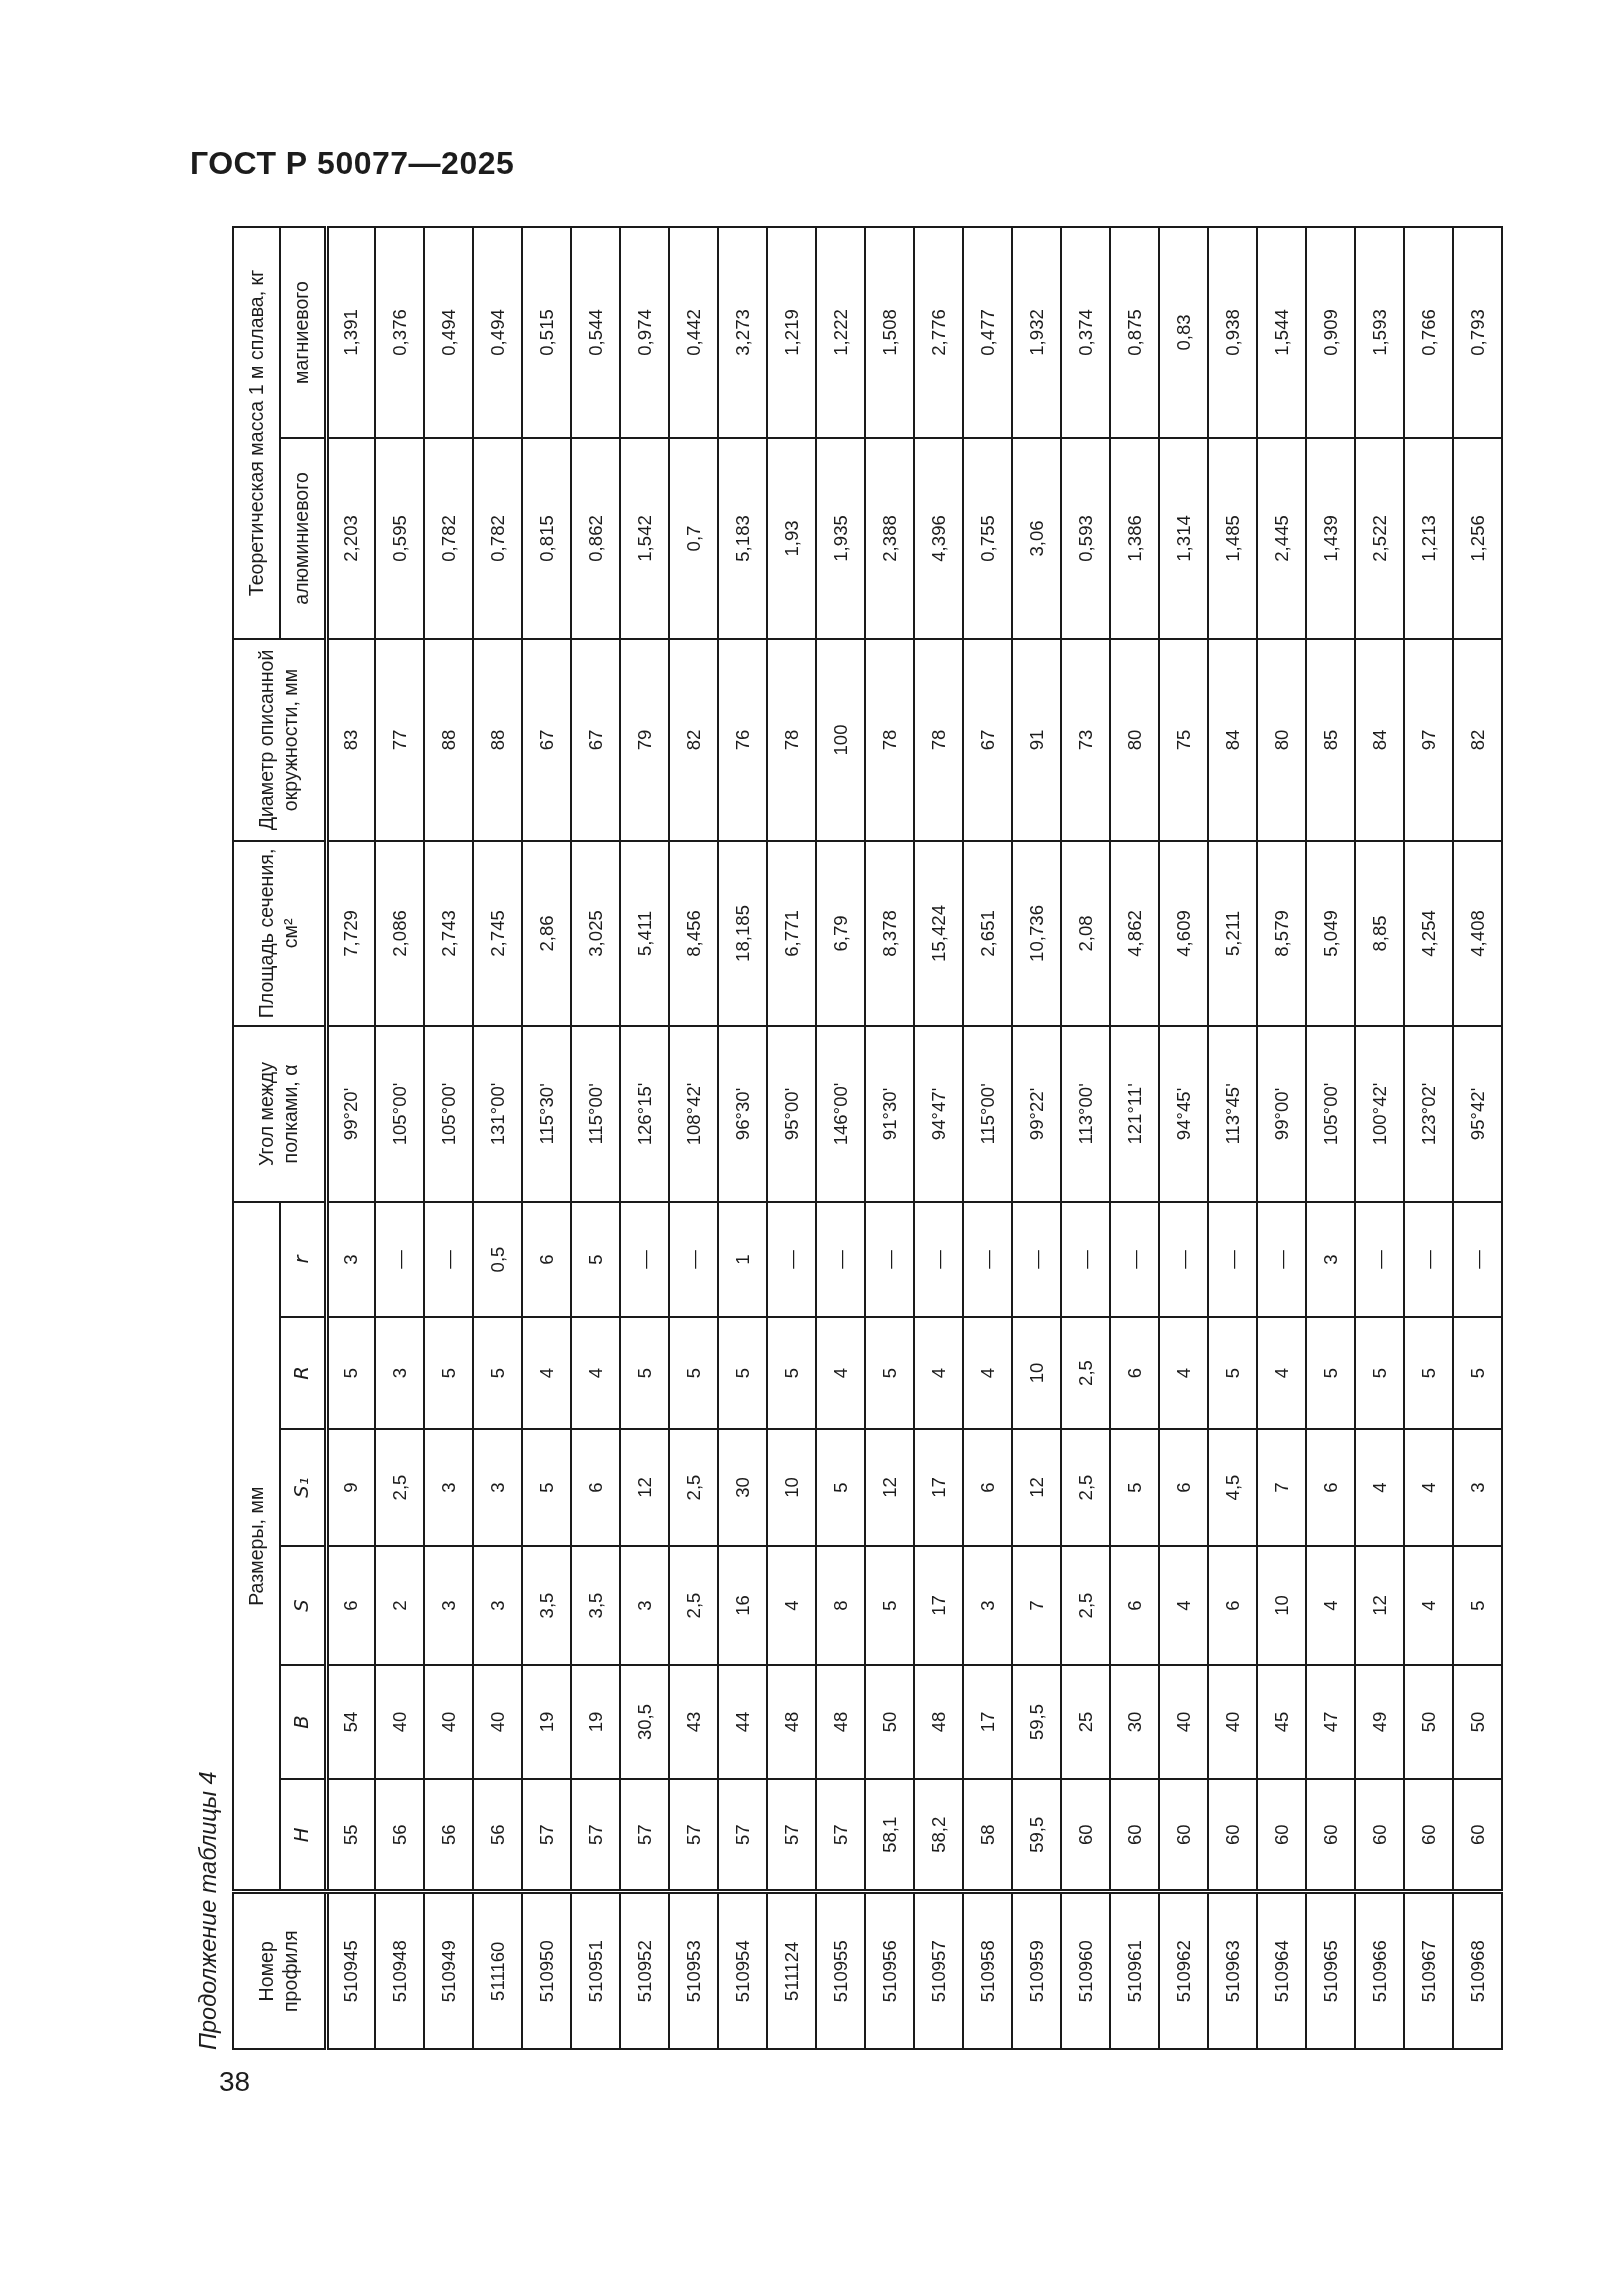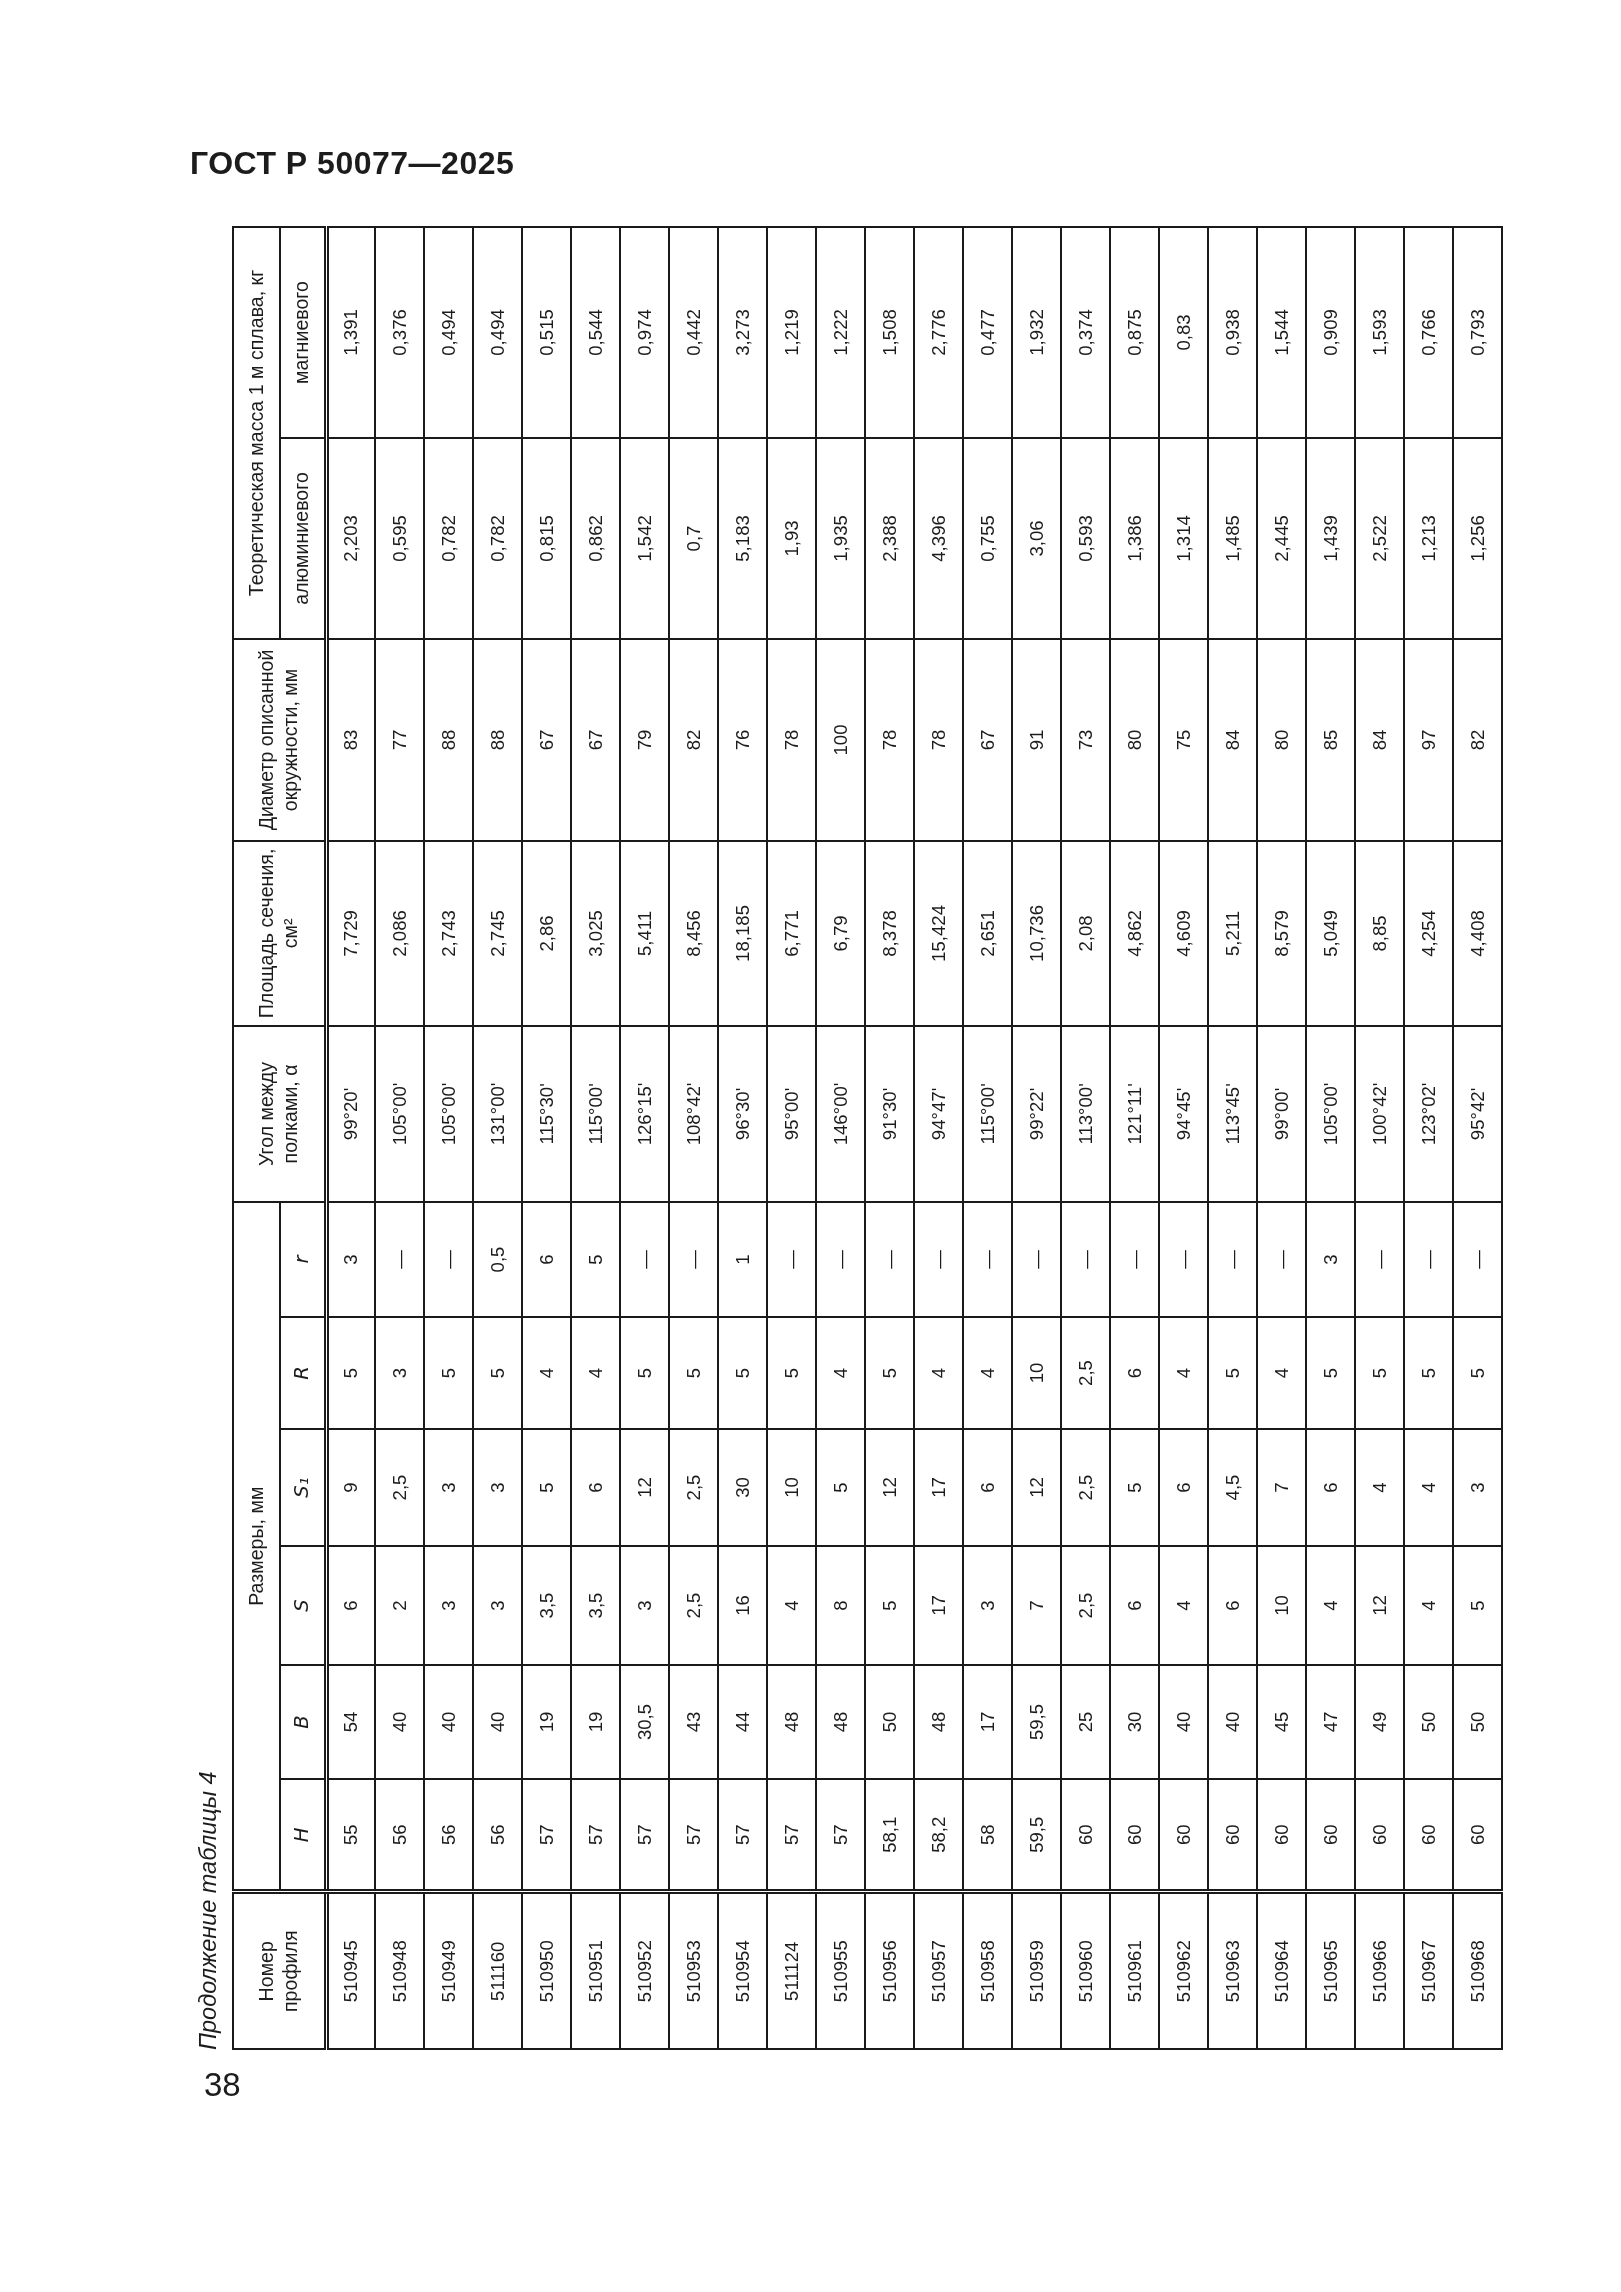--- a/index.html
+++ b/index.html
@@ -68,23 +68,23 @@
     width: 292px;
     transform: rotate(-90deg);
     transform-origin: 0 0;
     font-size: 23.5px;
     font-style: italic;
     white-space: nowrap;
     text-align: left;
   }
   .page-number {
     position: absolute;
-    left: 204px;
+    left: 219px;
     top: 2066px;
-    font-size: 33px;
+    font-size: 28px;
   }
 </style>
 </head>
 <body>
 
 <div class="page">
 
   <div class="doc-title">ГОСТ Р 50077—2025</div>
 
   <div class="table-rot">

